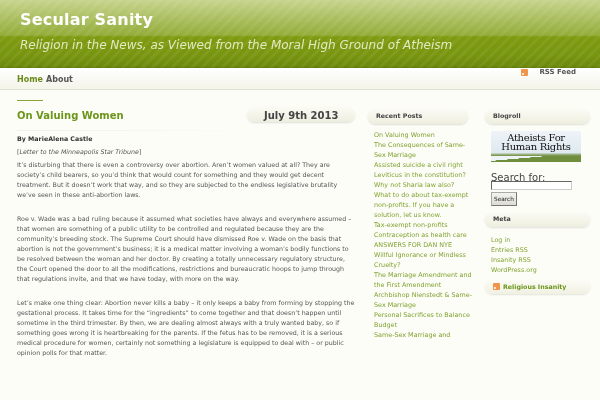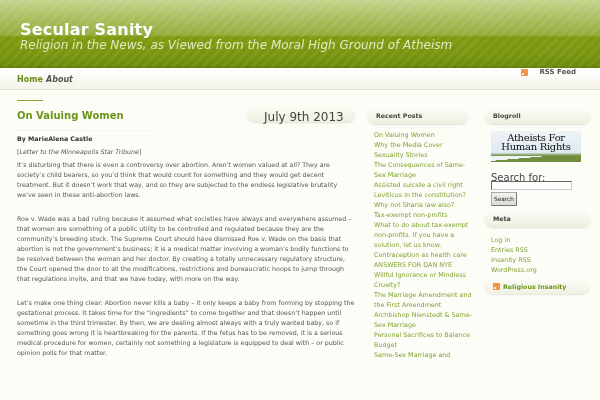--- a/index.html
+++ b/index.html
@@ -11,21 +11,21 @@
     position: relative;
   }
   
   .header {
     position: absolute; left: 0; top: 0; width: 600px; height: 68px;
     background:
       repeating-linear-gradient(135deg, rgba(255,255,255,0.06) 0 3px, rgba(255,255,255,0) 3px 7px),
       linear-gradient(180deg, #c6d48e 0px, #a8bd5c 20px, #94ad3a 35px, #7e9a0f 37px, #789510 55px, #6c8a0c 66px, #5e7a08 68px);
   }
   .site-title {
-    position: absolute; left: 20px; top: 20px;
+    position: absolute; left: 20px; top: 10px;
     font-family: "DejaVu Sans", sans-serif;
     font-weight: bold; font-size: 16px; color: #ffffff;
     letter-spacing: 0.2px;
   }
   .site-tagline {
     position: absolute; left: 20px; top: 38px;
     font-family: "DejaVu Sans", sans-serif;
     font-style: italic; font-size: 12px; color: #eef2d4;
     opacity: 0.9;
   }
@@ -59,21 +59,21 @@
   .post-title {
     font-size: 10px; font-weight: bold; color: #6b961a;
     position: absolute; left: 0; top: 0;
   }
   .post-date {
     position: absolute; left: 230px; top: -3px;
     width: 108px; height: 15px;
     background: linear-gradient(180deg, #fbfbf5 0%, #eeeedf 100%);
     border-radius: 8px;
     box-shadow: 0 1px 2px rgba(0,0,0,0.12);
-    font-size: 12px; font-weight: normal; color: #444;
+    font-size: 10px; font-weight: bold; color: #444;
     padding: 3px 0 12px 17px;
   }
   .post-title-rule {
     position: absolute; left: 0; top: 20px; width: 240px; height: 1px;
     background: linear-gradient(90deg, #f0f0e6, #fdfdf8);
   }
   .post-body { position: absolute; left: 0; top: 24px; width: 340px; font-size: 6.3px; line-height: 10px; color: #555; }
   .post-body p { margin: 0 0 10px 0; }
   .byline { font-weight: bold; color: #333; margin-bottom: 3px !important; }
   .source-note { margin-bottom: 3px !important; }
@@ -131,21 +131,21 @@
 </head>
 <body>
 
 <div class="header">
   <div class="site-title">Secular Sanity</div>
   <div class="site-tagline">Religion in the News, as Viewed from the Moral High Ground of Atheism</div>
 </div>
 
 <div class="navbar">
   <a class="nav-item active" style="left:17px;">Home</a>
-  <a class="nav-item" style="left:46px;font-style:italic;">About</a>
+  <a class="nav-item" style="left:46px;">About</a>
   <a class="rss-feed">
     <span class="rss-icon"></span>
     <span>RSS Feed</span>
   </a>
 </div>
 
 <div class="post">
   <a class="post-title">On Valuing Women</a>
   <div class="post-date">July 9th 2013</div>
   <div class="post-title-rule"></div>
@@ -154,26 +154,25 @@
     <p class="source-note"><span>[</span><em>Letter to the Minneapolis Star Tribune</em><span>]</span></p>
     <p>It’s disturbing that there is even a controversy over abortion. Aren’t women valued at all? They are society’s child bearers, so you’d think that would count for something and they would get decent treatment. But it doesn’t work that way, and so they are subjected to the endless legislative brutality we’ve seen in these anti-abortion laws.</p>
     <p style="margin-top:14px;">Roe v. Wade was a bad ruling because it assumed what societies have always and everywhere assumed – that women are something of a public utility to be controlled and regulated because they are the community’s breeding stock. The Supreme Court should have dismissed Roe v. Wade on the basis that abortion is not the government’s business; it is a medical matter involving a woman’s bodily functions to be resolved between the woman and her doctor. By creating a totally unnecessary regulatory structure, the Court opened the door to all the modifications, restrictions and bureaucratic hoops to jump through that regulations invite, and that we have today, with more on the way.</p>
     <p style="margin-top:14px;">Let’s make one thing clear: Abortion never kills a baby – it only keeps a baby from forming by stopping the gestational process. It takes time for the “ingredients” to come together and that doesn’t happen until sometime in the third trimester. By then, we are dealing almost always with a truly wanted baby, so if something goes wrong it is heartbreaking for the parents. If the fetus has to be removed, it is a serious medical procedure for women, certainly not something a legislature is equipped to deal with – or public opinion polls for that matter.</p>
   </div>
 </div>
 
 <div class="widget-head recent-head">Recent Posts</div>
 <ul class="recent-list">
   <li><a>On Valuing Women</a></li>
-  <li><a>Why the Media Cover Sexuality Stories</a></li>
   <li><a>The Consequences of Same-Sex Marriage</a></li>
   <li><a>Assisted suicide a civil right</a></li>
   <li><a>Leviticus in the constitution? Why not Sharia law also?</a></li>
+  <li><a>What to do about tax-exempt non-profits. If you have a solution, let us know.</a></li>
   <li><a>Tax-exempt non-profits</a></li>
-  <li><a>What to do about tax-exempt non-profits. If you have a solution, let us know.</a></li>
   <li><a>Contraception as health care</a></li>
   <li><a>ANSWERS FOR DAN NYE</a></li>
   <li><a>Willful Ignorance or Mindless Cruelty?</a></li>
   <li><a>The Marriage Amendment and the First Amendment</a></li>
   <li><a>Archbishop Nienstedt &amp; Same-Sex Marriage</a></li>
   <li><a>Personal Sacrifices to Balance Budget</a></li>
   <li><a>Same-Sex Marriage and</a></li>
 </ul>
 
 <div class="widget-head blogroll-head">Blogroll</div>

